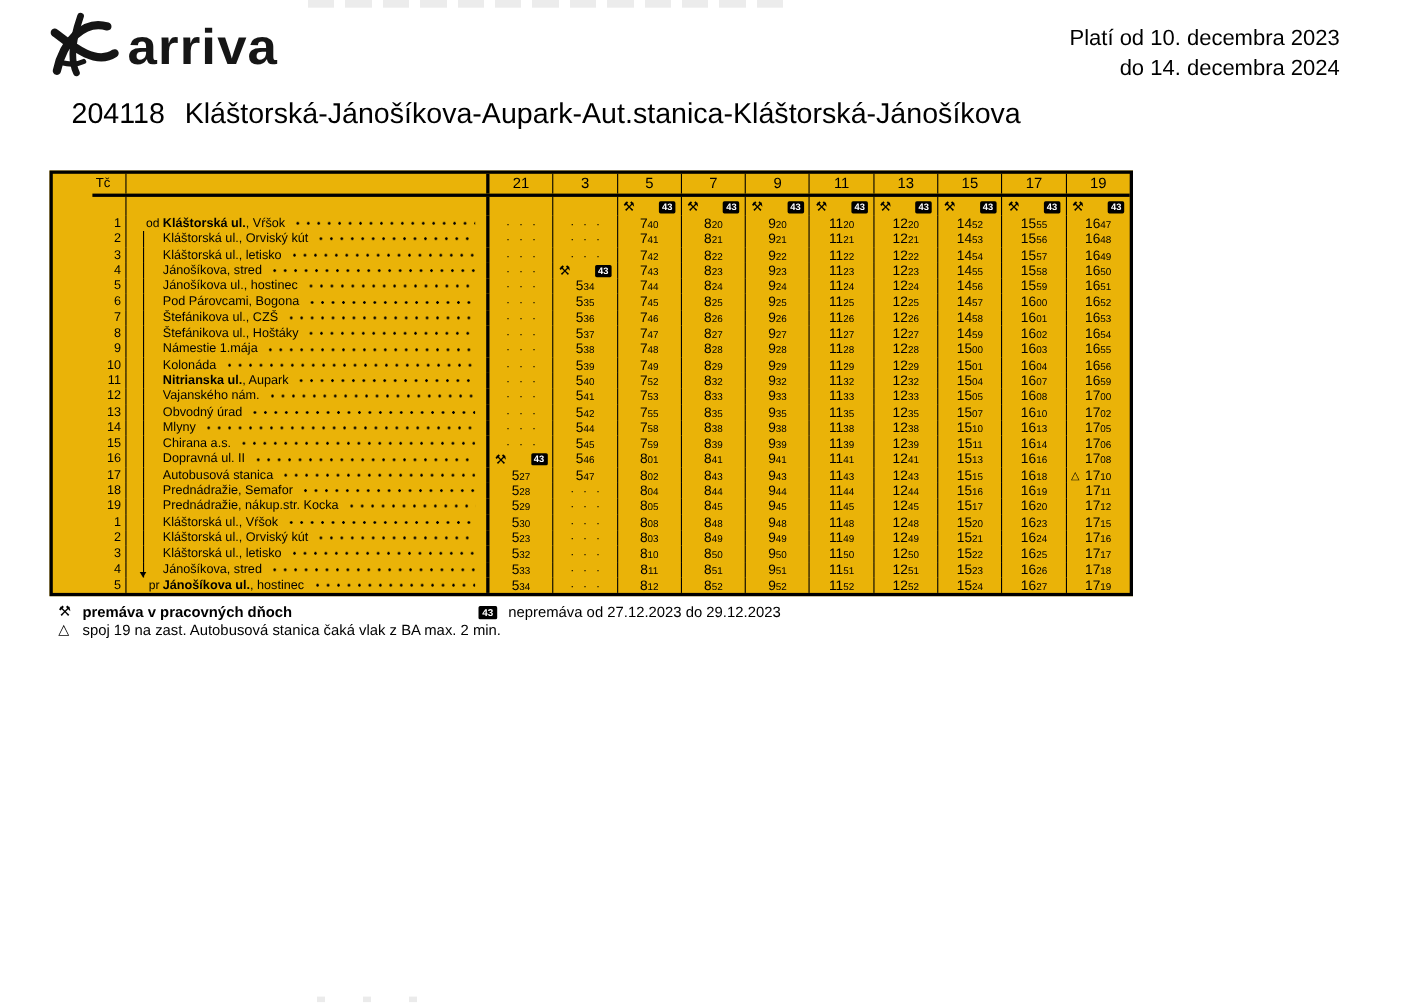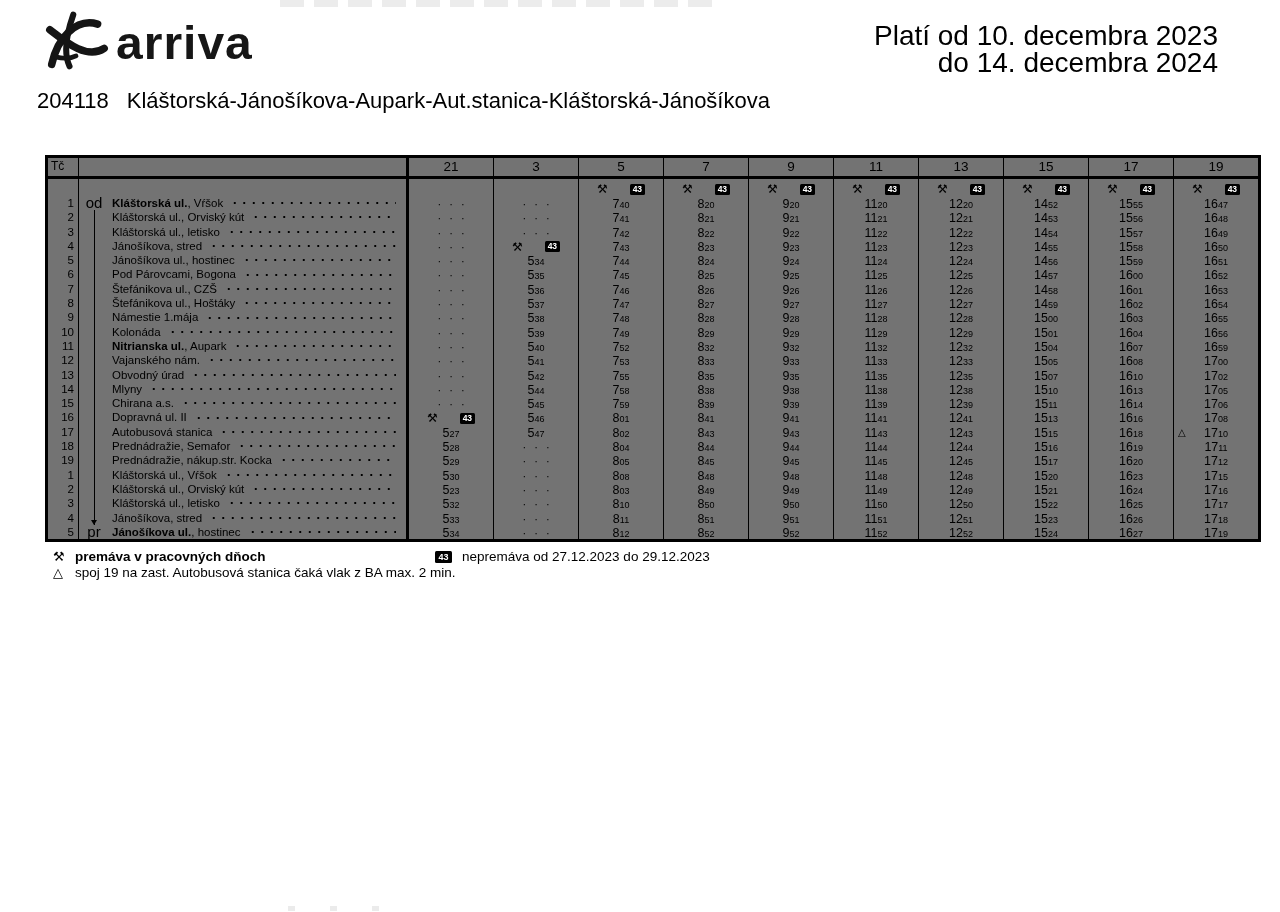--- a/index.html
+++ b/index.html
@@ -12,36 +12,36 @@
     background:repeating-linear-gradient(90deg,#ececec 0 24px,#fff 24px 34px);}
   .artifact-bottom{position:absolute;left:288px;bottom:1px;width:100px;height:5px;
     background:repeating-linear-gradient(90deg,#ebebeb 0 7px,transparent 7px 42px);}
 
   
   .logo{position:absolute;left:44px;top:10px;display:flex;align-items:flex-end;}
   .logo svg{width:66px;height:60px;display:block;}
   .logo-text{font-size:48px;font-weight:bold;letter-spacing:1px;line-height:52px;
     margin-left:6px;color:#161616;transform:scaleY(.95);}
   .validity{position:absolute;right:62px;top:22px;text-align:right;
-    font-size:28px;line-height:27px;}
-  .title{position:absolute;left:37px;top:88px;font-size:22px;white-space:nowrap;}
+    font-size:20px;line-height:27px;}
+  .title{position:absolute;left:65px;top:88px;font-size:26px;white-space:nowrap;}
   .title .num{padding-right:18px;}
   .address{position:absolute;right:60px;top:118px;text-align:right;
     font-size:13px;line-height:15.5px;}
 
   
-  .tt{position:absolute;left:45px;top:155px;width:1216px;
-    border:3px solid #000;box-sizing:border-box;background:#737373;}
+  .tt{position:absolute;left:45px;top:155px;width:985px;
+    border:3px solid #000;box-sizing:border-box;background:#eab308;padding-left:36px;}
   .hrow{display:flex;height:18px;line-height:17px;border-bottom:3px solid #000;}
   .drow{display:flex;height:14.3px;line-height:14.3px;}
   .srow{height:17px;line-height:17px;}
   .c{box-sizing:border-box;height:100%;}
   .c-num{width:31px;border-right:1px solid #000;text-align:right;
     padding-right:4px;font-size:11.5px;}
-  .c-mark{width:30px;position:relative;text-align:center;font-size:15px;}
+  .c-mark{width:30px;position:relative;text-align:right;font-size:11px;}
   .c-name{width:300px;border-right:3px solid #000;display:flex;align-items:center;
     font-size:11.5px;padding-left:3px;white-space:nowrap;text-align:right;}
   .c-name .bold{font-weight:bold;}
   .leader{flex:1;height:100%;margin:0 10px 0 7px;
     background-image:radial-gradient(circle,#000 1.05px,transparent 1.35px);
     background-size:9.5px 10px;background-position:0 center;background-repeat:repeat-x;}
   .c-t{flex:1 1 0;min-width:0;border-right:1px solid #000;text-align:center;
     white-space:nowrap;position:relative;}
   .c-t:last-child{border-right:none;}
   .h-corner{width:31px;border-right:1px solid #000;font-size:12px;

